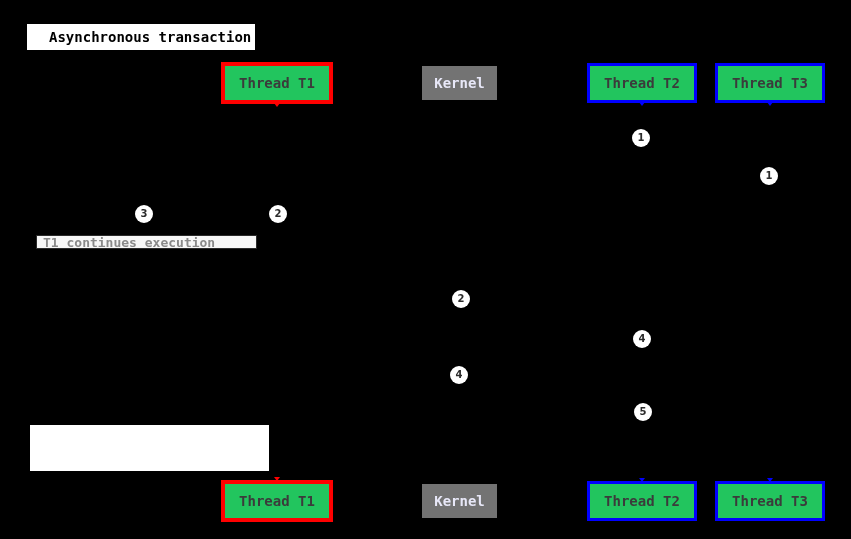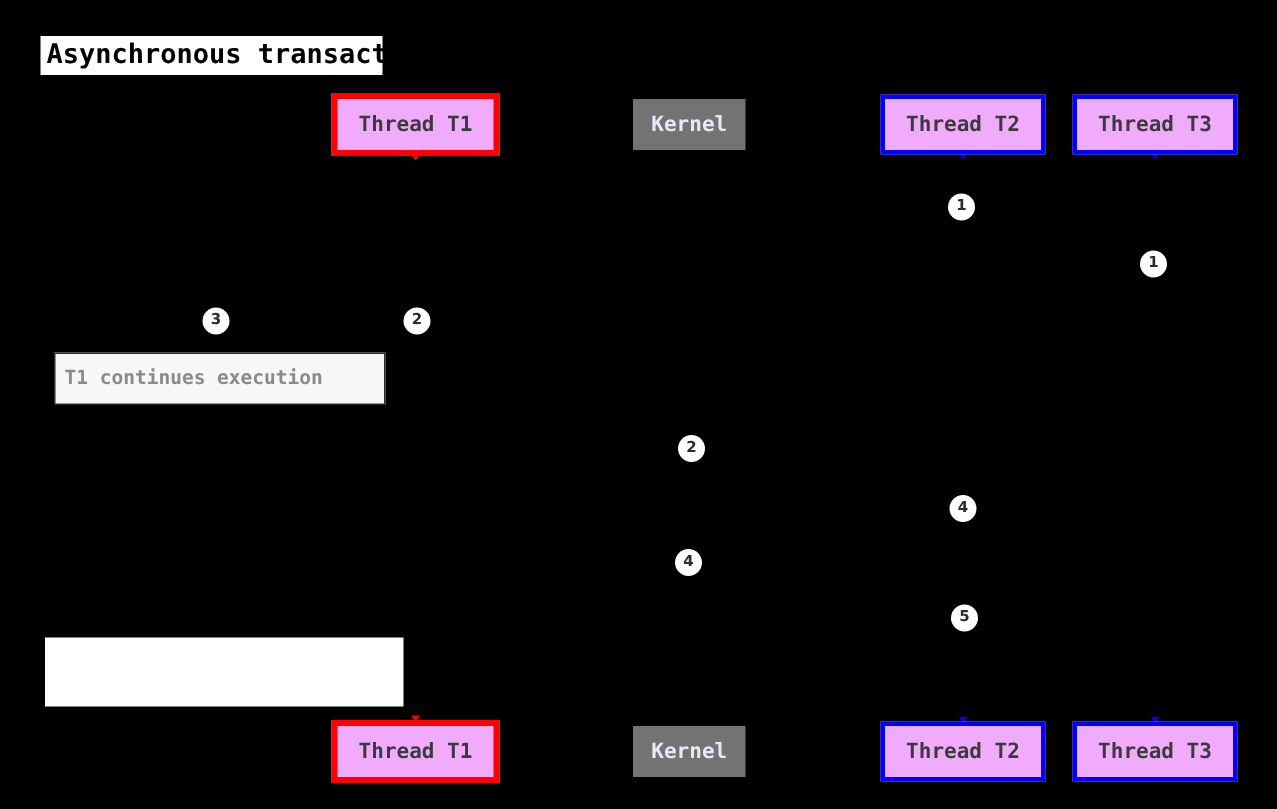--- a/index.html
+++ b/index.html
@@ -24,30 +24,30 @@
     align-items: center;
     justify-content: center;
     white-space: pre;
     line-height: 1;
   }
 
   
   .title-box {
     background: #ffffff;
     color: #000000;
-    font-size: 18px;
+    font-size: 14px;
     font-weight: 700;
-    padding: 0 4px;
+    padding: 0 22px;
     justify-content: flex-start;
     letter-spacing: 0px;
   }
 
   
   .lane-box {
-    background: #f0abfc;
+    background: #22c55e;
     font-size: 14px;
     font-weight: 700;
     color: #3b3b3b;
   }
   .lane-box.red {
     border: 4px solid #ff0000;
   }
   .lane-box.blue {
     border: 3px solid #0000ff;
   }
@@ -131,21 +131,21 @@
       <div class="node lane-box blue" style="left: 587px; top: 63px; width: 110px; height: 40px;"><span>Thread T2</span></div>
       <div class="node lane-box blue" style="left: 715px; top: 63px; width: 110px; height: 40px;"><span>Thread T3</span></div>
     </div>
   <div id="lanes-bottom-layer">
       <div class="node lane-box red" style="left: 221px; top: 480px; width: 112px; height: 42px;"><span>Thread T1</span></div>
       <div class="node lane-box kernel" style="left: 422px; top: 484px; width: 75px; height: 34px;"><span>Kernel</span></div>
       <div class="node lane-box blue" style="left: 587px; top: 481px; width: 110px; height: 40px;"><span>Thread T2</span></div>
       <div class="node lane-box blue" style="left: 715px; top: 481px; width: 110px; height: 40px;"><span>Thread T3</span></div>
     </div>
   <div id="notes-layer">
-      <div class="node note-box" style="left: 36px; top: 235px; width: 221px; height: 35px;"><span>T1 continues execution</span></div>
+      <div class="node note-box" style="left: 36px; top: 235px; width: 221px; height: 14px;"><span>T1 continues execution</span></div>
       <div class="node note-box blank-box" style="left: 30px; top: 425px; width: 239px; height: 46px;"><span></span></div>
     </div>
   <div id="badges-layer">
       <div class="badge" style="left: 632px; top: 129px;">1</div>
       <div class="badge" style="left: 760px; top: 167px;">1</div>
       <div class="badge" style="left: 135px; top: 205px;">3</div>
       <div class="badge" style="left: 269px; top: 205px;">2</div>
       <div class="badge" style="left: 452px; top: 290px;">2</div>
       <div class="badge" style="left: 633px; top: 330px;">4</div>
       <div class="badge" style="left: 450px; top: 366px;">4</div>

